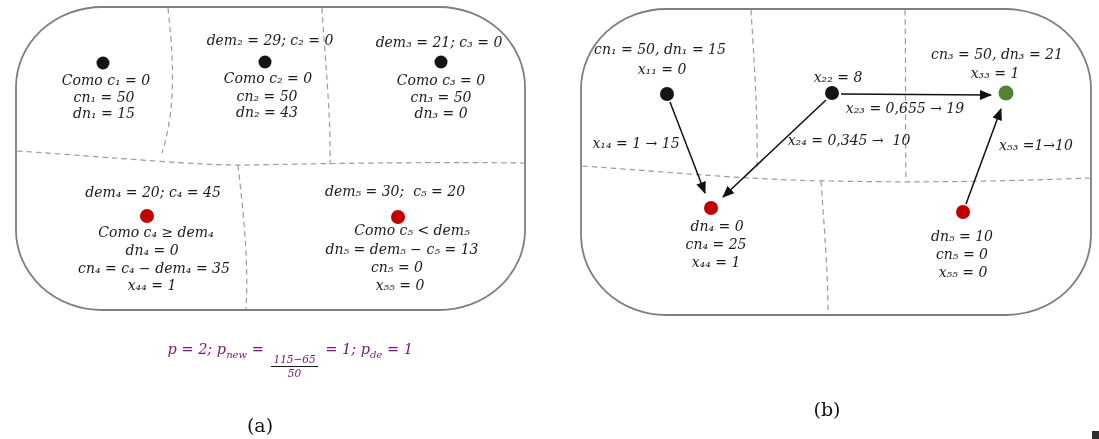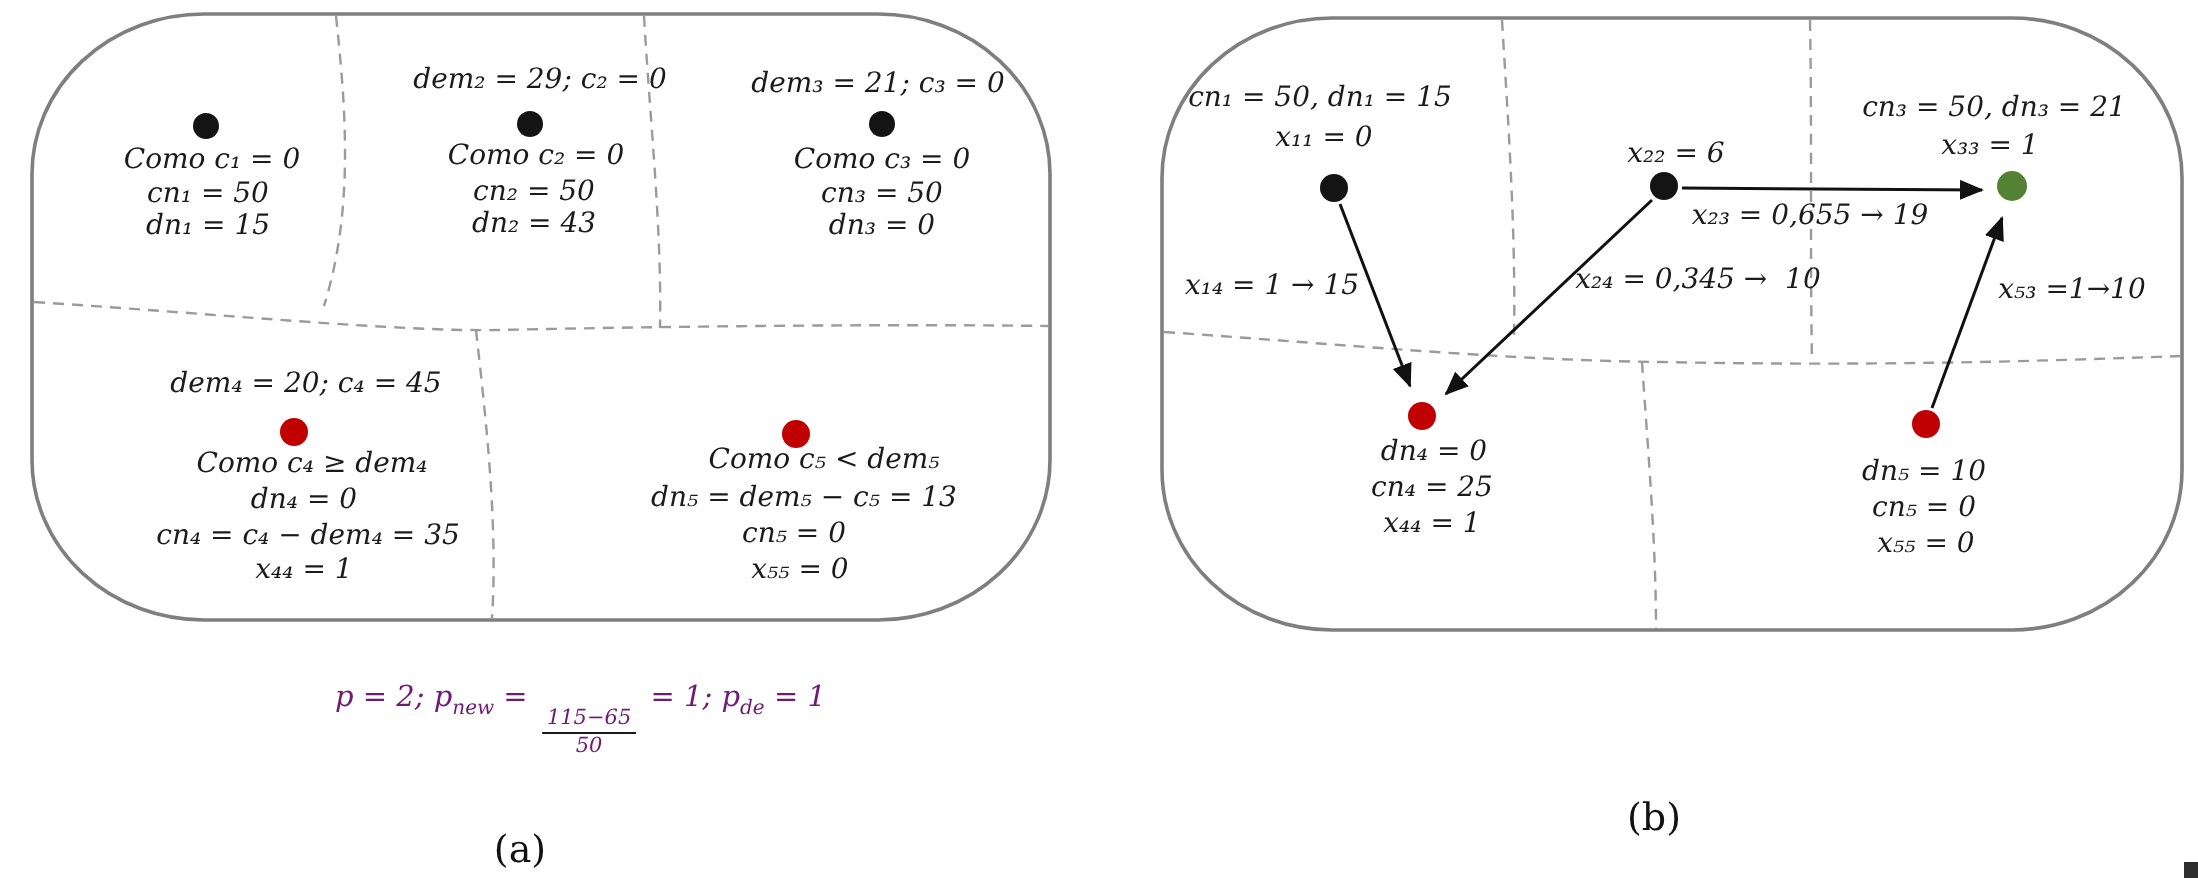--- a/index.html
+++ b/index.html
@@ -92,33 +92,34 @@
   <div class="m" style="left:441px;top:72px">Como c₃ = 0</div>
   <div class="m" style="left:441px;top:89px">cn₃ = 50</div>
   <div class="m" style="left:441px;top:105px">dn₃ = 0</div>
 
   <div class="m" style="left:153px;top:184px">dem₄ = 20; c₄ = 45</div>
   <div class="m" style="left:156px;top:224px">Como c₄ ≥ dem₄</div>
   <div class="m" style="left:152px;top:242px">dn₄ = 0</div>
   <div class="m" style="left:154px;top:260px">cn₄ = c₄ − dem₄ = 35</div>
   <div class="m" style="left:152px;top:277px">x₄₄ = 1</div>
 
+  <div class="m" style="left:395px;top:183px">dem₅ = 30;  c₅ = 20</div>
   <div class="m" style="left:412px;top:222px">Como c₅ &lt; dem₅</div>
   <div class="m" style="left:402px;top:241px">dn₅ = dem₅ − c₅ = 13</div>
   <div class="m" style="left:397px;top:259px">cn₅ = 0</div>
   <div class="m" style="left:400px;top:277px">x₅₅ = 0</div>
 
   <div class="formula" style="left:281px;top:325px">
     <span>p = 2; p</span><sub>new</sub><span> = </span><span class="frac"><span class="num">115−65</span><span class="den">50</span></span><span> = 1; p</span><sub>de</sub><span> = 1</span>
   </div>
 
   <div class="m" style="left:660px;top:41px">cn₁ = 50, dn₁ = 15</div>
   <div class="m" style="left:662px;top:61px">x₁₁ = 0</div>
 
-  <div class="m" style="left:838px;top:69px">x₂₂ = 6</div>
+  <div class="m" style="left:838px;top:69px">x₂₂ = 8</div>
 
   <div class="m" style="left:997px;top:46px">cn₃ = 50, dn₃ = 21</div>
   <div class="m" style="left:995px;top:65px">x₃₃ = 1</div>
 
   <div class="m" style="left:717px;top:218px">dn₄ = 0</div>
   <div class="m" style="left:716px;top:236px">cn₄ = 25</div>
   <div class="m" style="left:716px;top:254px">x₄₄ = 1</div>
 
   <div class="m" style="left:962px;top:228px">dn₅ = 10</div>
   <div class="m" style="left:962px;top:246px">cn₅ = 0</div>

